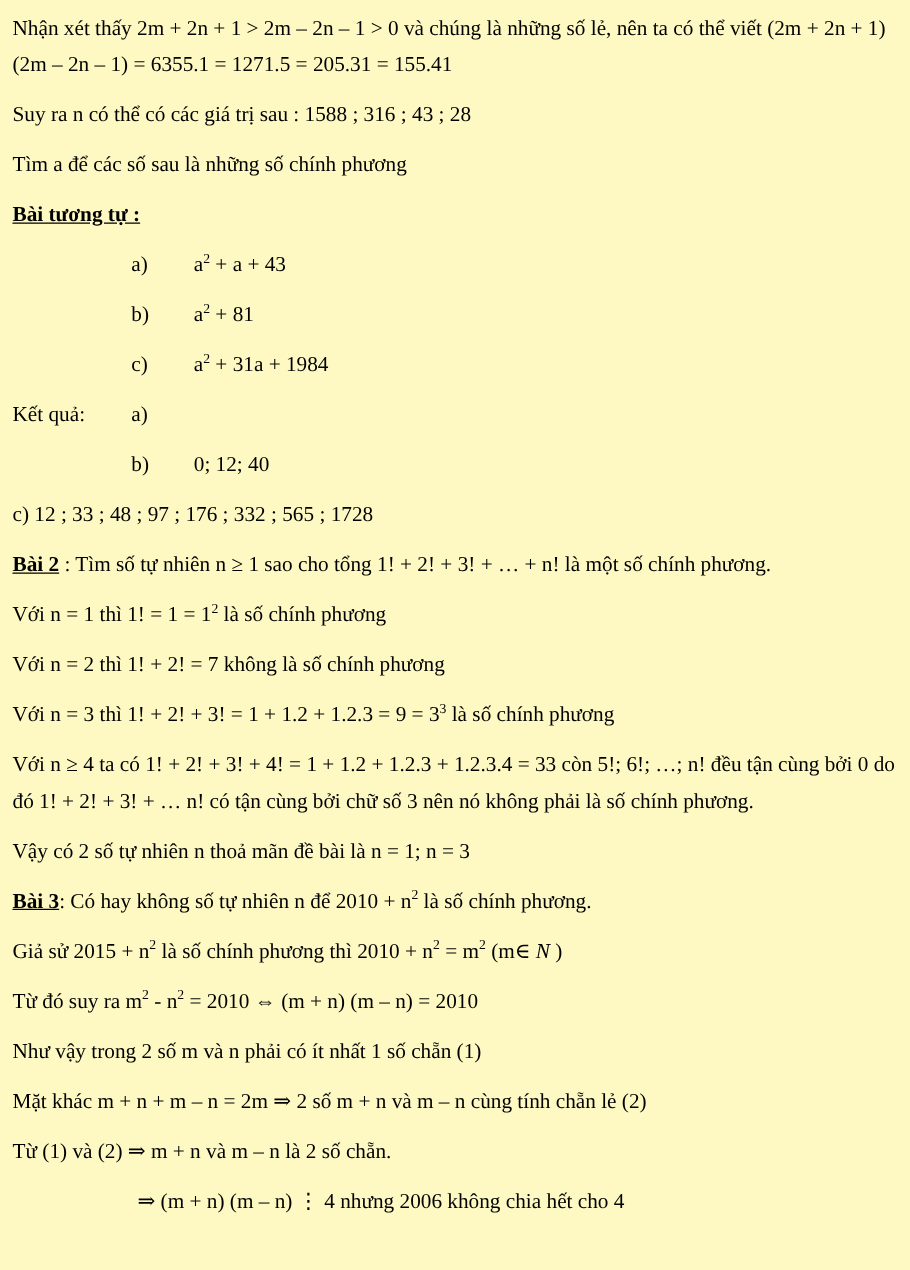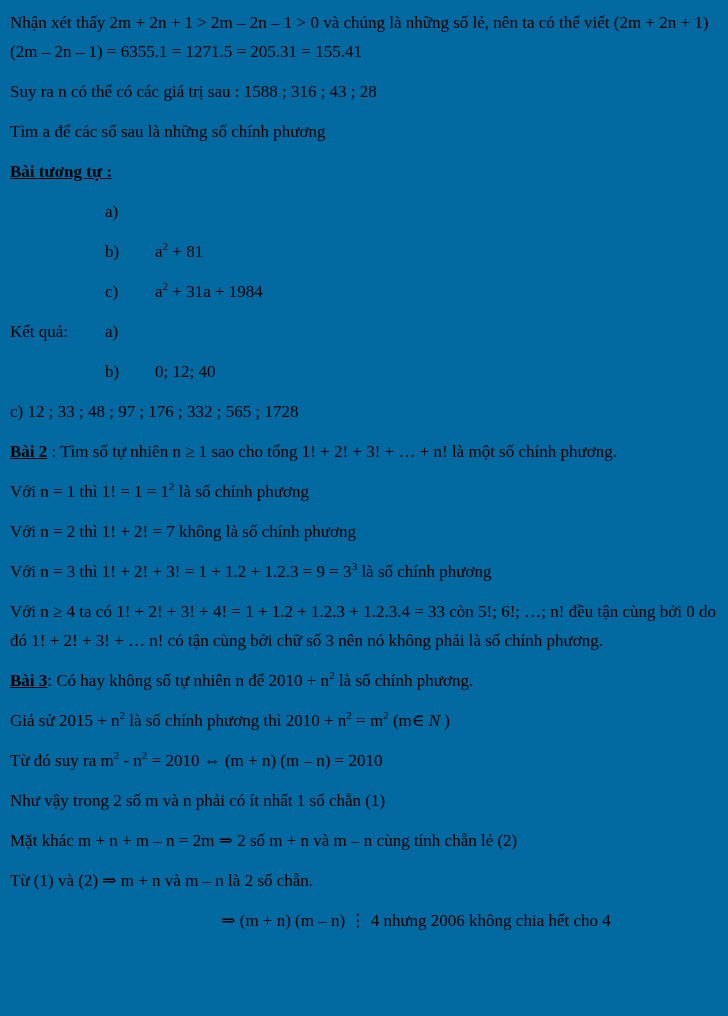--- a/index.html
+++ b/index.html
@@ -1,47 +1,48 @@
 <!DOCTYPE html>
 <html lang="vi"><head>
 <meta charset="utf-8">
 <style>
   html, body { margin: 0; padding: 0; background: #ffffff; }
   .page {
     width: 728px;
     height: 1016px;
     box-sizing: border-box;
-    background: #0369a1;
+    background: #fef9c3;
     color: #000000;
     font-family: "Liberation Serif", "DejaVu Serif", serif;
     font-size: 17px;
     padding: 8px 6px 0 10px;
     overflow: hidden;
   }
   .para { margin: 0 0 11px 0; line-height: 29px; }
   .para sup { font-size: 11px; line-height: 0; }
   .row { display: flex; }
   .row .lead   { flex: 0 0 95px; }
   .row .marker { flex: 0 0 50px; }
   .row .body   { flex: 1 1 auto; }
-  .indent { padding-left: 100px; text-align: center; }
+  .indent { padding-left: 100px; }
 </style>
 </head>
 <body>
 
 <div class="page">
 
   <p class="para"><span>Nhận xét thấy 2m + 2n + 1 &gt; 2m – 2n – 1 &gt; 0 và chúng là những số lẻ, nên ta có thể viết  (2m + 2n + 1) (2m – 2n – 1) = 6355.1 = 1271.5 = 205.31 = 155.41</span></p>
   <p class="para"><span>Suy ra n có thể có các giá trị sau : 1588 ; 316 ; 43 ; 28</span></p>
   <p class="para"><span>Tìm a để các số sau là những số chính phương</span></p>
   <p class="para"><span style="font-weight: bold; text-decoration: underline;">Bài tương tự :</span></p>
 
   <div class="para row">
     <span class="lead"></span>
     <span class="marker">a)</span>
+    <span class="body"><span>a</span><sup>2</sup><span> + a + 43</span></span>
   </div>
   <div class="para row">
     <span class="lead"></span>
     <span class="marker">b)</span>
     <span class="body"><span>a</span><sup>2</sup><span> + 81</span></span>
   </div>
   <div class="para row">
     <span class="lead"></span>
     <span class="marker">c)</span>
     <span class="body"><span>a</span><sup>2</sup><span> + 31a + 1984</span></span>
@@ -56,20 +57,21 @@
     <span class="marker">b)</span>
     <span class="body"><span>0; 12; 40</span></span>
   </div>
 
   <p class="para"><span>c) 12 ; 33 ; 48 ; 97 ; 176 ; 332 ; 565 ; 1728</span></p>
   <p class="para"><span style="font-weight: bold; text-decoration: underline;">Bài 2</span><span> : Tìm số tự nhiên n ≥ 1 sao cho tổng 1! + 2! + 3! + … + n! là một số chính phương.</span></p>
   <p class="para"><span>Với n = 1 thì 1! = 1 = 1</span><sup>2</sup><span> là số chính phương</span></p>
   <p class="para"><span>Với n = 2 thì 1! + 2! = 7 không là số chính phương</span></p>
   <p class="para"><span>Với n = 3 thì 1! + 2! + 3! = 1 + 1.2 + 1.2.3 = 9 = 3</span><sup>3</sup><span> là số chính phương</span></p>
   <p class="para"><span>Với n ≥ 4 ta có 1! + 2! + 3! + 4! = 1 + 1.2 + 1.2.3 + 1.2.3.4 = 33 còn 5!; 6!; …; n! đều tận cùng bởi 0 do đó 1! + 2! + 3! + … n! có tận cùng bởi chữ số 3 nên nó không phải là số chính phương.</span></p>
+  <p class="para"><span>Vậy có 2 số tự nhiên n thoả mãn đề bài là n = 1; n = 3</span></p>
   <p class="para"><span style="font-weight: bold; text-decoration: underline;">Bài 3</span><span>: Có hay không số tự nhiên n để 2010 + n</span><sup>2</sup><span> là số chính phương.</span></p>
   <p class="para"><span>Giả sử 2015 + n</span><sup>2</sup><span> là số chính phương thì 2010 + n</span><sup>2</sup><span> = m</span><sup>2</sup><span> (m∈ </span><span style="font-style: italic;">N</span><span> )</span></p>
   <p class="para"><span>Từ đó suy ra m</span><sup>2</sup><span> - n</span><sup>2</sup><span> = 2010 ⇔ (m + n) (m – n) = 2010</span></p>
   <p class="para"><span>Như vậy trong 2 số m và n phải có ít nhất 1 số chẵn (1)</span></p>
   <p class="para"><span>Mặt khác m + n + m – n = 2m ⇒ 2 số m + n và m – n cùng tính chẵn lẻ (2)</span></p>
   <p class="para"><span>Từ (1) và (2) ⇒ m + n và m – n là 2 số chẵn.</span></p>
   <p class="para indent"><span>⇒ (m + n) (m – n) ⋮ 4 nhưng 2006 không chia hết cho 4</span></p>
 
 </div>
 

